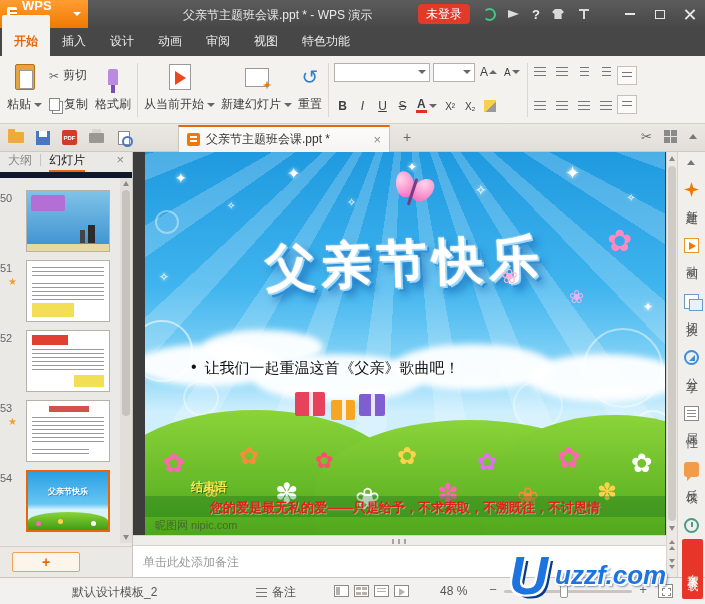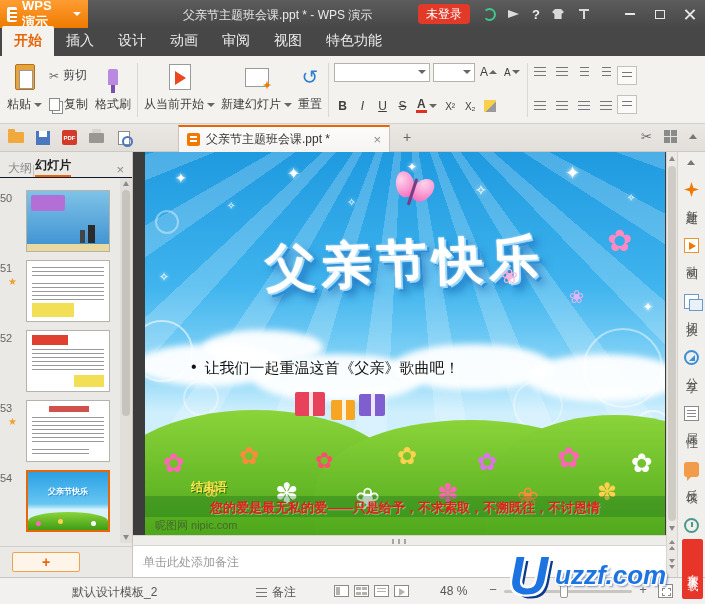--- a/index.html
+++ b/index.html
@@ -26,21 +26,21 @@
   .icn-pin::after{content:"";position:absolute;left:4px;top:0;width:2px;height:8px;background:#d8d8d8}
   .win-btn{position:absolute;top:0;width:30px;height:28px;display:flex;align-items:center;justify-content:center;cursor:pointer}
   .ic-min{width:10px;height:2px;background:#e6e6e6}
   .ic-max{width:10px;height:9px;border:1.5px solid #e6e6e6}
   .ic-close{position:relative;width:12px;height:12px}
   .ic-close::before,.ic-close::after{content:"";position:absolute;left:5px;top:0;width:2px;height:13px;background:#e6e6e6}
   .ic-close::before{transform:rotate(45deg)}.ic-close::after{transform:rotate(-45deg)}
 
   
   .tabbar{position:absolute;left:0;top:28px;right:0;height:28px;background:#474747;display:flex;align-items:flex-end;padding-left:2px}
-  .rtab{color:#ececec;font-size:14px;padding:6px 12px 6px;cursor:pointer;white-space:nowrap}
+  .rtab{color:#ececec;font-size:12px;padding:18px 12px 6px;cursor:pointer;white-space:nowrap}
   .rtab.active{background:#f4f2ee;color:#e8660a;font-weight:bold;border-radius:2px 2px 0 0}
 
   
   .ribbon{position:absolute;left:0;top:56px;right:0;height:68px;background:#f4f2ee;border-bottom:1px solid #d4d1cb;display:flex;padding:3px 4px 2px}
   .rsep{width:1px;background:#dbd7d1;margin:4px 3px}
   .rgroup{display:flex}
   .bigbtn{display:flex;flex-direction:column;align-items:center;justify-content:flex-start;padding:3px 3px 2px;cursor:pointer}
   .bicon{height:30px;display:flex;align-items:center;justify-content:center}
   .blabel{font-size:12px;color:#3f3f3f;display:flex;align-items:center;gap:3px;margin-top:4px;white-space:nowrap}
   .minicol{display:flex;flex-direction:column;justify-content:space-around;padding:2px 0}
@@ -95,24 +95,24 @@
   .docrow-right{position:absolute;right:8px;top:5px;display:flex;gap:12px;align-items:center}
   .ic-grid{width:13px;height:13px;background:
     linear-gradient(#8a8a8a,#8a8a8a) 0 0/6px 6px no-repeat,
     linear-gradient(#8a8a8a,#8a8a8a) 7px 0/6px 6px no-repeat,
     linear-gradient(#8a8a8a,#8a8a8a) 0 7px/6px 6px no-repeat,
     linear-gradient(#8a8a8a,#8a8a8a) 7px 7px/6px 6px no-repeat}
   .car-up{width:0;height:0;border-left:4px solid transparent;border-right:4px solid transparent;border-bottom:5px solid #777}
 
   
   .left-panel{position:absolute;left:0;top:152px;width:133px;bottom:27px;background:#ebe9e6;border-right:1px solid #c9c6c2}
-  .panel-header{height:26px;border-bottom:1px solid #0f172a;display:flex;align-items:flex-end;padding:0 8px;font-size:12px}
+  .panel-header{height:26px;border-bottom:6px solid #0f172a;display:flex;align-items:flex-start;gap:7px;padding:0 8px;font-size:12px}
   .ph-outline{color:#8a8a8a;cursor:pointer}
   .ph-div{color:#c4c1bb}
-  .ph-slides{color:#222;font-weight:bold;border-bottom:2px solid #e8660a;padding-bottom:1px;cursor:pointer}
+  .ph-slides{color:#222;font-weight:normal;border-bottom:2px solid #e8660a;padding-bottom:1px;cursor:pointer}
   .ph-close{margin-left:auto;color:#8a8a8a;cursor:pointer;font-size:13px}
   .thumbs{position:absolute;left:0;top:26px;right:12px;bottom:34px;overflow:hidden}
   .trow{position:absolute;left:0;width:100%}
   .tnum{position:absolute;left:0;top:2px;width:22px;font-size:11px;color:#666}
   .tstar{position:absolute;left:8px;top:16px;font-size:10px;color:#f0a030}
   .thumb{position:absolute;left:26px;top:0;width:84px;height:62px;background:#fff;border:1px solid #b5b2ac;overflow:hidden;cursor:pointer}
   .thumb.sel{border:2px solid #e8660a}
   .tl{position:absolute;background:repeating-linear-gradient(to bottom,#9a9a9a 0 1px,transparent 1px 4px)}
   .panel-scroll{position:absolute;right:0;top:26px;bottom:34px;width:12px;background:#e2dfda}
   .ps-thumb{position:absolute;left:2px;right:2px;top:12px;height:62%;background:#c6c3be;border-radius:4px}

